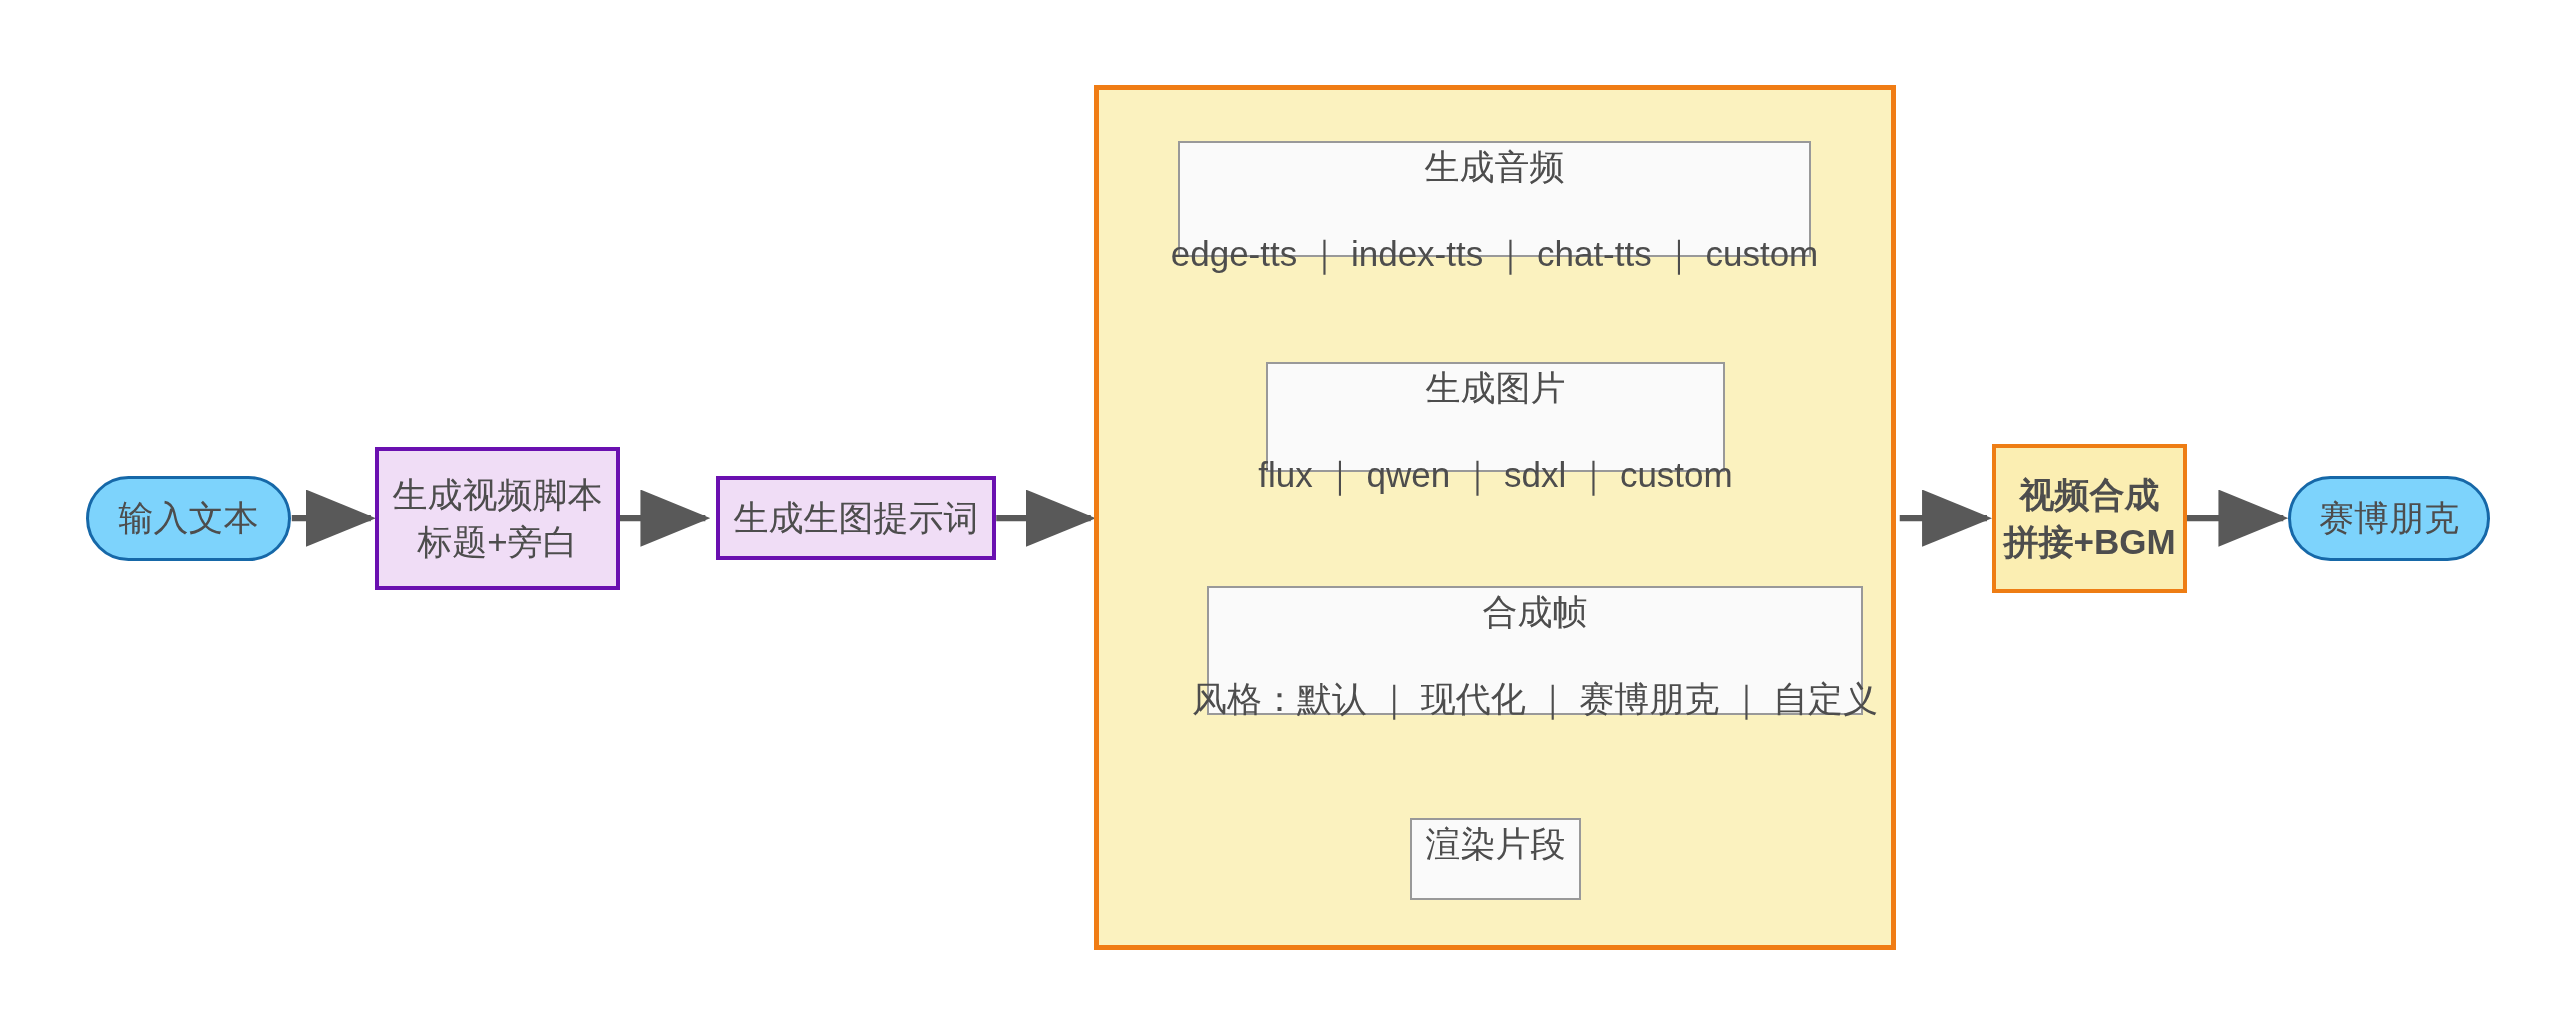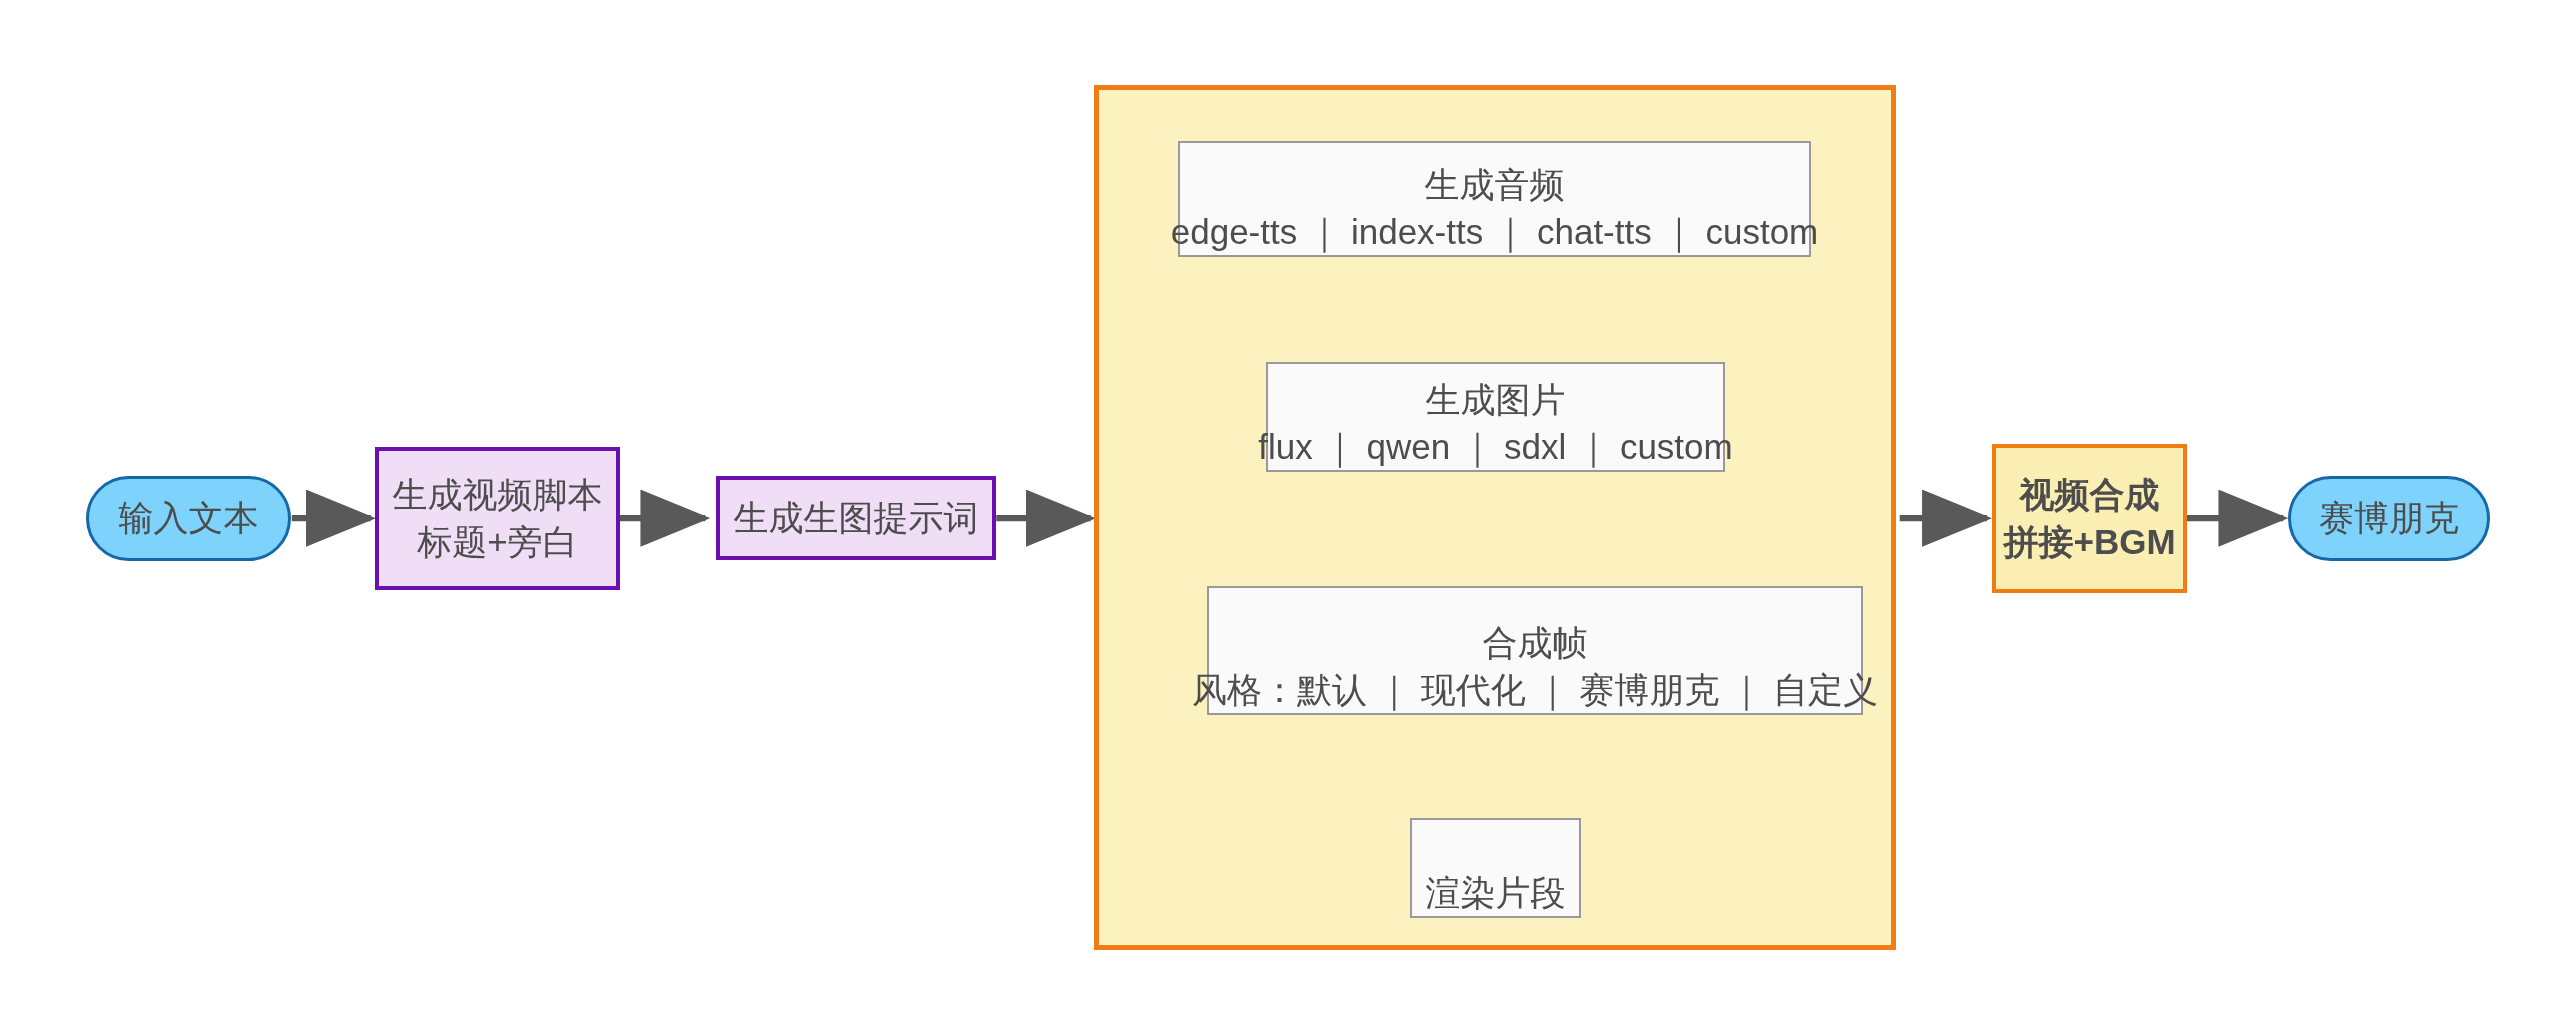--- a/index.html
+++ b/index.html
@@ -61,26 +61,27 @@
   }
   
   .plainbox {
     position: absolute;
     box-sizing: border-box;
     background: #fafafa;
     border: 2.7px solid #999999;
     display: flex;
     flex-direction: column;
     align-items: center;
-    justify-content: flex-end;
+    justify-content: space-between;
     text-align: center;
     color: #4d4d4d;
     line-height: 1.35;
     white-space: nowrap;
     font-size: 35px;
+    gap: 40px;
   }
   .line1, .line2 { display: block; }
   svg.edges {
     position: absolute;
     left: 0;
     top: 0;
     width: 2576px;
     height: 1020px;
     pointer-events: none;
   }
@@ -137,21 +138,21 @@
   <div class="plainbox" style="left:1266px; top:362px; width:459px; height:110px;">
     <span class="line1">生成图片</span>
     <span class="line2">flux ｜ qwen ｜ sdxl ｜ custom</span>
   </div>
 
   <div class="plainbox" style="left:1166px; top:586px; width:656px; height:129px;margin-left:41px;">
     <span class="line1">合成帧</span>
     <span class="line2">风格：默认 ｜ 现代化 ｜ 赛博朋克 ｜ 自定义</span>
   </div>
 
-  <div class="plainbox" style="left:1410px; top:818px; width:171px; height:100px;">
+  <div class="plainbox" style="left:1410px; top:818px; width:171px; height:82px;">
     <span class="line1">渲染片段</span>
   </div>
 
   <div class="node orange" style="left:1992px; top:444px; width:195px; height:149px;font-weight:bold;">
     <span class="line1">视频合成</span>
     <span class="line2">拼接+BGM</span>
   </div>
 
   <div class="node stadium" style="left:2288px; top:476px; width:202px; height:85px;">
     <span class="line1">赛博朋克</span>

